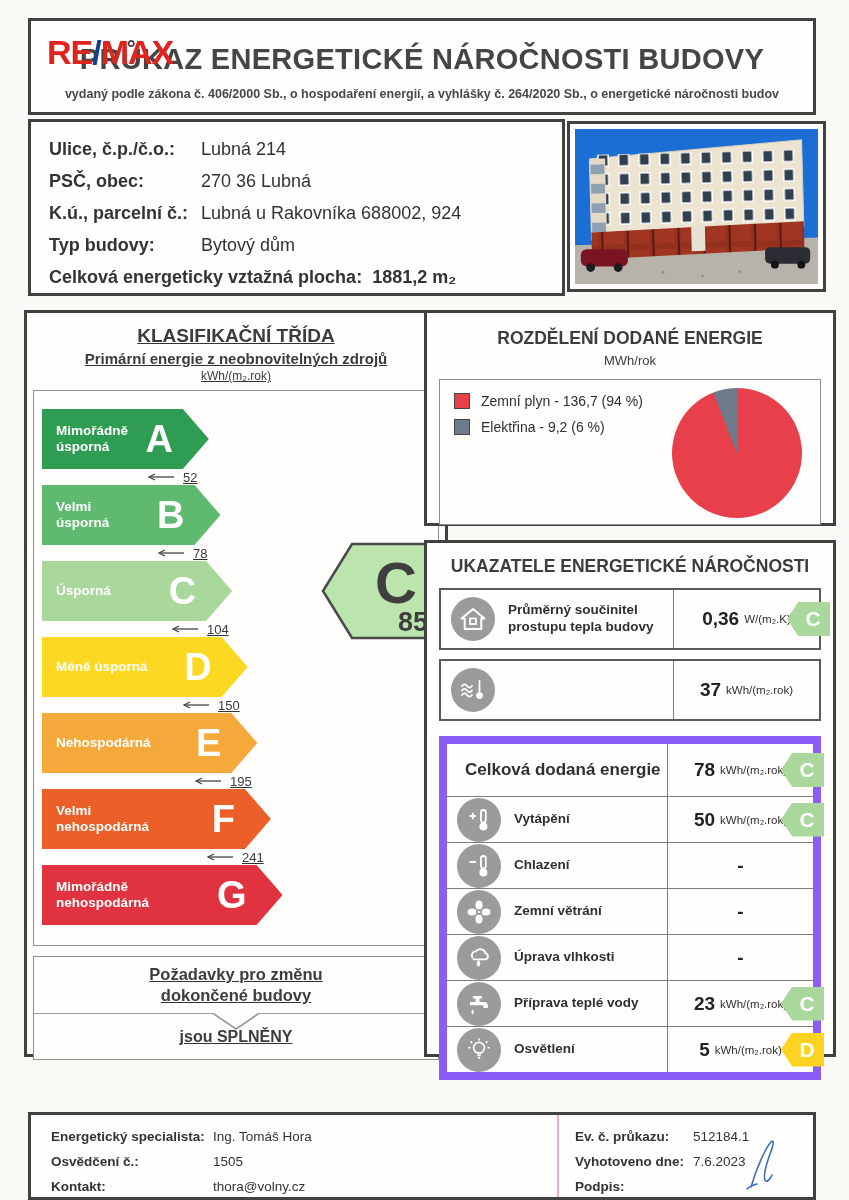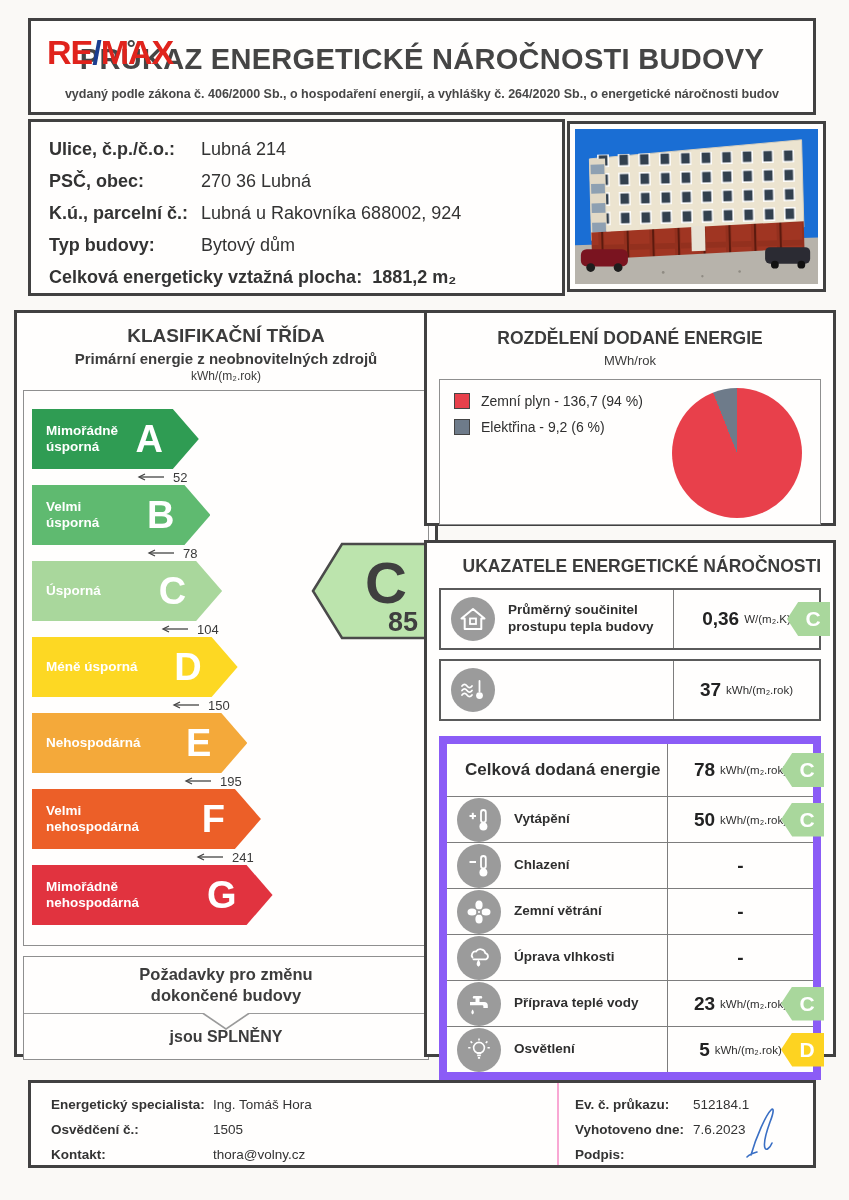--- a/index.html
+++ b/index.html
@@ -24,21 +24,21 @@
   .info-row { display: flex; margin-bottom: 11px; font-size: 18px; }
   .info-row .lbl { font-weight: bold; width: 152px; flex: none; }
   .info-row.wide .lbl { width: auto; margin-right: 10px; }
   .info-row.wide .val { font-weight: bold; }
 
   
   .photo-box { left: 567px; top: 121px; width: 259px; height: 171px; padding: 5px; }
   .photo-box svg { width: 100%; height: 100%; display: block; }
 
   
-  .class-panel { left: 14px; top: 310px; width: 424px; height: 747px; }
+  .class-panel { left: 24px; top: 310px; width: 424px; height: 747px; text-decoration: underline; }
   .cp-title { margin-top: 12px; text-align: center; font-size: 19px; font-weight: bold; color: #3c3c3c; }
   .cp-sub { margin-top: 3px; text-align: center; font-size: 15px; font-weight: bold; color: #3c3c3c; }
   .cp-unit { margin-top: 2px; text-align: center; font-size: 12px; color: #3c3c3c; }
   .bands-box { margin: 7px 6px 0 6px; padding: 18px 8px 20px 8px; }
   .band { position: relative; height: 60px; color: #fff;
           clip-path: polygon(0 0, calc(100% - 26px) 0, 100% 50%, calc(100% - 26px) 100%, 0 100%); }
   .band-label { position: absolute; left: 14px; top: 50%; transform: translateY(-50%);
                 font-size: 13.5px; font-weight: bold; line-height: 1.2; white-space: pre-line; }
   .band-letter { position: absolute; right: 36px; top: 50%; transform: translateY(-50%);
                  font-size: 38px; font-weight: bold; }
@@ -71,21 +71,21 @@
   .pp-sub { margin-top: 4px; text-align: center; font-size: 13px; color: #3c3c3c; }
   .pie-box { margin: 11px 12px 0 12px; height: 146px; position: relative; }
   .legend { position: absolute; left: 14px; top: 13px; }
   .legend-item { display: flex; align-items: center; margin-bottom: 10px; }
   .legend-swatch { width: 16px; height: 16px; border: 1px solid #444; flex: none; }
   .legend-label { margin-left: 11px; font-size: 14px; font-weight: normal; color: #2f2f2f; }
   .pie { position: absolute; right: 18px; top: 8px; width: 130px; height: 130px; border-radius: 50%; }
 
   
   .ind-panel { left: 424px; top: 540px; width: 412px; height: 517px; padding: 0 12px; }
-  .ip-title { margin: 13px 0 11px 0; text-align: right; font-size: 17.5px; font-weight: bold; color: #3c3c3c; }
+  .ip-title { margin: 13px 0 11px 0; text-align: center; font-size: 17.5px; font-weight: bold; color: #3c3c3c; }
   .irow { position: relative; display: flex; align-items: stretch; background: #fffefd; }
   .irow.single { border: 2px solid #5a5a5a; height: 62px; margin-bottom: 9px; }
   .igroup { border: 8px solid #8b5cf6; margin-top: 15px; }
   .igroup .irow { border-top: 1.5px solid #7d7d7d; height: 46px; }
   .igroup .irow:first-child { border-top: none; height: 52px; }
   .icell-l { flex: 1; display: flex; align-items: center; padding-left: 10px; gap: 13px; }
   .icell-r { width: 146px; flex: none; border-left: 1.5px solid #7d7d7d;
              display: flex; align-items: center; justify-content: center; gap: 5px; }
   .ilabel { font-size: 13.5px; font-weight: bold; color: #2f2f2f; line-height: 1.25; white-space: pre-line; }
   .ilabel.big { font-size: 17px; padding-left: 8px; }
@@ -93,21 +93,21 @@
   .iunit { font-size: 11.5px; color: #2f2f2f; }
   .icon-circle { width: 44px; height: 44px; border-radius: 50%; background: #9b9b9b;
                  display: flex; align-items: center; justify-content: center; flex: none; }
   .icon-circle svg { width: 26px; height: 26px; }
   .badge { position: absolute; right: -11px; top: 50%; transform: translateY(-50%);
            width: 43px; height: 34px; clip-path: polygon(26% 0, 100% 0, 100% 100%, 26% 100%, 0 50%);
            display: flex; align-items: center; justify-content: center; padding-left: 9px;
            color: #fff; font-weight: bold; font-size: 21px; z-index: 2; }
 
   
-  .footer-box { left: 28px; top: 1080px; width: 788px; height: 88px; display: flex; }
+  .footer-box { left: 28px; top: 1112px; width: 788px; height: 88px; display: flex; }
   .f-left { flex: 1; padding: 14px 0 0 20px; }
   .f-right { width: 256px; flex: none; border-left: 2px solid #f9a8d4; padding: 14px 0 0 16px; position: relative; }
   .f-row { display: flex; margin-bottom: 10px; font-size: 13.5px; }
   .f-left .f-row .lbl { font-weight: bold; width: 162px; flex: none; }
   .f-right .f-row .lbl { font-weight: bold; width: 118px; flex: none; }
   .signature { position: absolute; right: 30px; bottom: 4px; width: 42px; height: 56px; }
 </style>
 </head>
 <body>
 

